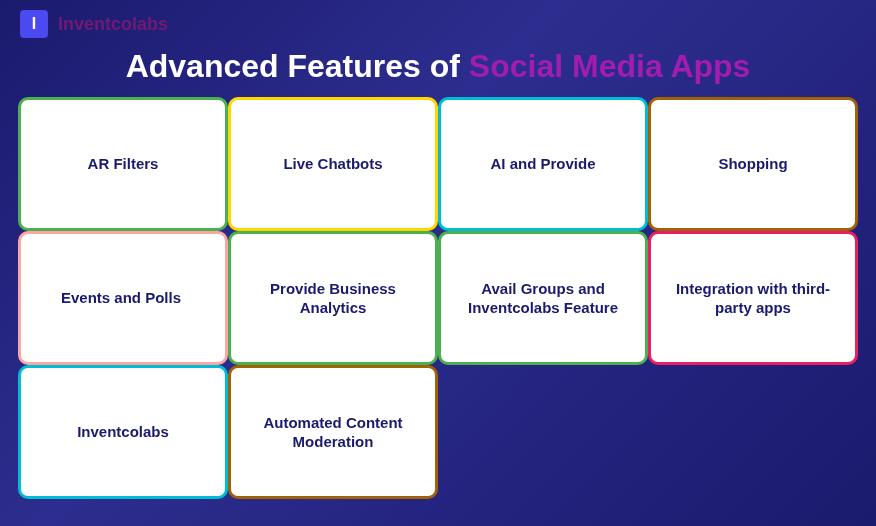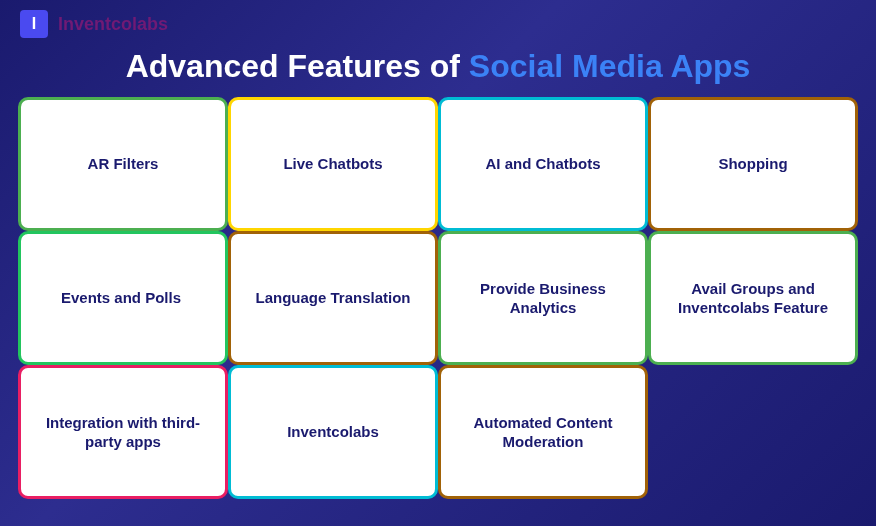--- a/index.html
+++ b/index.html
@@ -44,21 +44,21 @@
     
     .main-title {
       text-align: center;
       padding: 6px 20px 12px 20px;
       font-size: 32px;
       font-weight: 900;
       color: white;
     }
 
     .main-title .highlight {
-      color: #3b82f6;
+      color: #a21caf;
     }
 
     
     .grid-container {
       display: grid;
       grid-template-columns: repeat(4, 1fr);
       grid-template-rows: repeat(3, 1fr);
       padding: 0 18px 14px 18px;
       height: calc(526px - 110px);
     }
@@ -75,42 +75,41 @@
       font-weight: 700;
       color: #1a1a6e;
       line-height: 1.3;
     }
 
     
     .border-green { border: 3px solid #4caf50; }
     .border-yellow { border: 3px solid #ffd600; }
     .border-cyan { border: 3px solid #00bcd4; }
     .border-red { border: 3px solid #a16207; }
-    .border-blue { border: 3px solid #22c55e; padding-left: 8px; }
+    .border-blue { border: 3px solid #fca5a5; padding-left: 8px; }
     .border-pink { border: 3px solid #e91e63; }
   </style>
 </head>
 <body>
 
 <div class="header">
   <div class="logo-box">
     <span>I</span>
   </div>
   <span class="brand-name">Inventcolabs</span>
 </div>
 
 <div class="main-title">
   <span>Advanced Features of </span><span class="highlight">Social Media Apps</span>
 </div>
 
 <div class="grid-container">
 <div class="card border-green">AR Filters</div>
     <div class="card border-yellow">Live Chatbots</div>
-    <div class="card border-cyan">AI and Chatbots</div>
+    <div class="card border-cyan">AI and Provide</div>
     <div class="card border-red">Shopping</div>
     <div class="card border-blue">Events and Polls</div>
-    <div class="card border-red">Language Translation</div>
     <div class="card border-green">Provide Business Analytics</div>
     <div class="card border-green">Avail Groups and Inventcolabs Feature</div>
     <div class="card border-pink">Integration with third-party apps</div>
     <div class="card border-cyan">Inventcolabs</div>
     <div class="card border-red">Automated Content Moderation</div>
   </div>
 
 </body></html>

